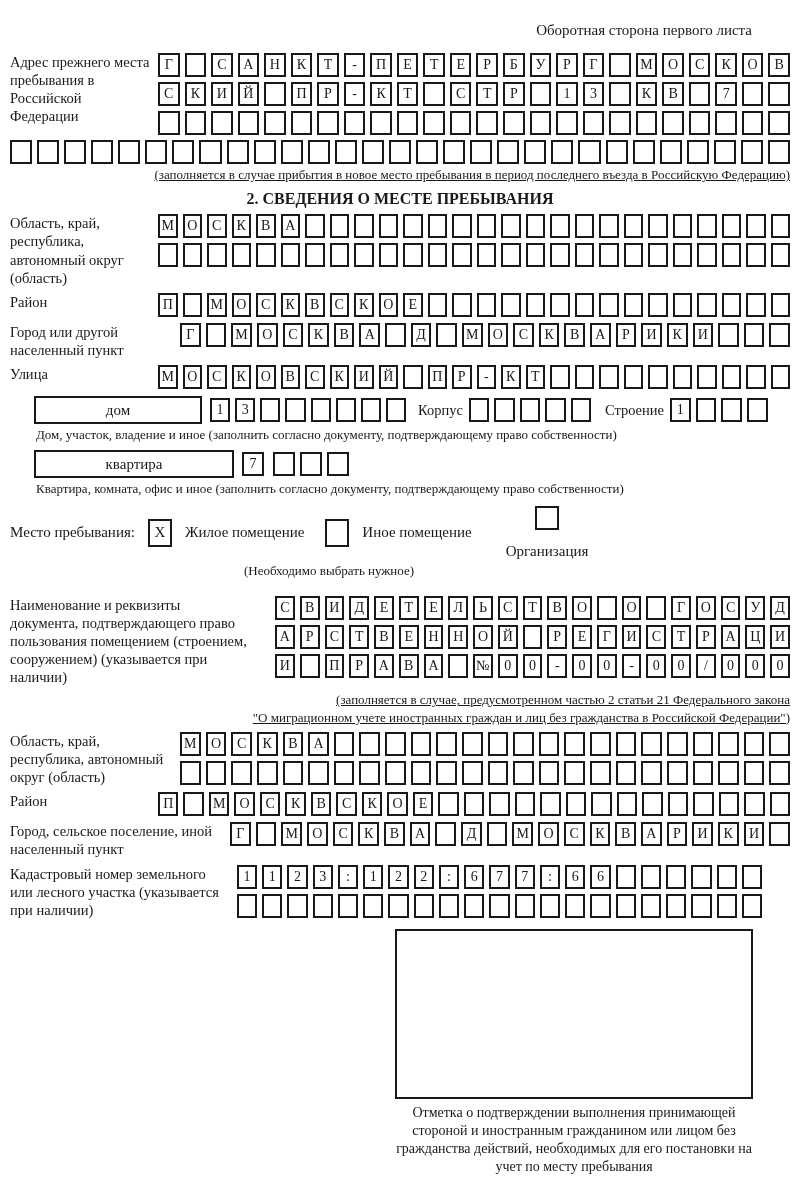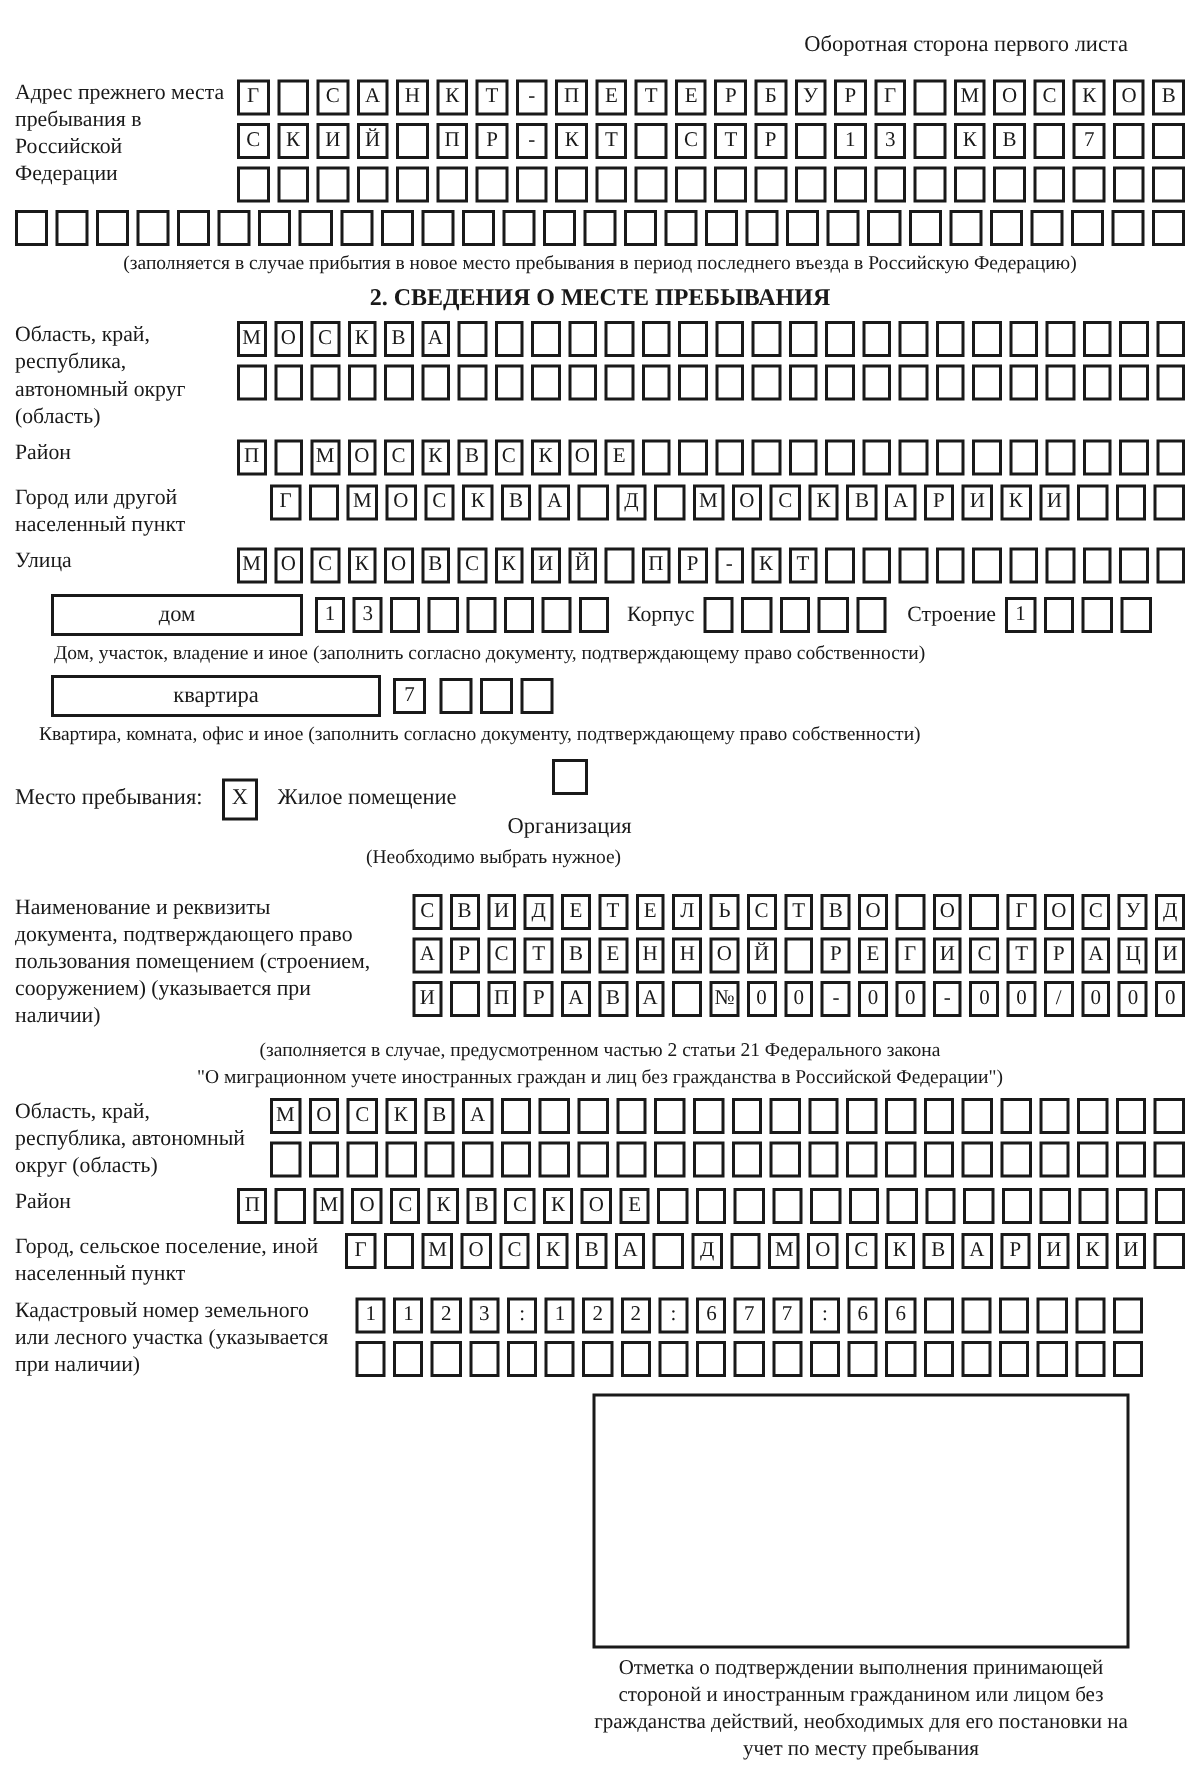--- a/index.html
+++ b/index.html
@@ -13,21 +13,21 @@
   .label{flex:1;font-size:14.5px;line-height:1.25;padding-right:8px;}
   .rows{display:flex;flex-direction:column;gap:5px;margin-left:auto;}
   .boxrow{display:grid;column-gap:5px;width:100%;}
   .cbox{box-sizing:border-box;border:2px solid #191919;height:24px;
         display:flex;align-items:center;justify-content:center;
         font-size:14px;background:#fff;}
   .w632{width:632px}.w610{width:610px}.w780{width:780px}.w515{width:515px}
   .w560{width:560px}.w525{width:525px}
 
   .caption{font-size:13px;line-height:1.25;margin-top:3px;}
-  .caption.center{text-align:center;}
+  .caption.center{text-align:right;text-decoration:underline;}
   .section-title{margin-top:7px;text-align:center;font-weight:bold;font-size:16px;}
 
   .special-row{display:flex;align-items:center;margin-top:7px;}
   .widebox{box-sizing:border-box;border:2px solid #191919;height:28px;
            display:flex;align-items:center;justify-content:center;font-size:15px;}
   .minilabel{font-size:14.5px;white-space:nowrap;}
 
   .mesto-row{display:flex;align-items:center;gap:13px;margin-top:8px;font-size:15px;}
   .chk{box-sizing:border-box;border:2px solid #191919;width:24px;height:28px;flex:0 0 24px;
        display:flex;align-items:center;justify-content:center;font-size:15px;}
@@ -349,37 +349,41 @@
     <div class="boxrow" style="width: 98px; margin-left: 6px; grid-template-columns: repeat(4, 1fr);">
         <span class="cbox">1</span>
         <span class="cbox"></span>
         <span class="cbox"></span>
         <span class="cbox"></span>
       </div>
   </div>
   <div class="caption" style="margin-left:26px;">Дом, участок, владение и иное (заполнить согласно документу, подтверждающему право собственности)</div>
 
   <div class="special-row" style="margin-left:24px;">
-    <div class="widebox" style="width:220px;">квартира</div>
+    <div class="widebox" style="width:200px;">квартира</div>
     <div class="boxrow" style="width: 22px; margin-left: 8px; grid-template-columns: repeat(1, 1fr);">
         <span class="cbox">7</span>
       </div>
     <div class="boxrow" style="width: 76px; margin-left: 9px; grid-template-columns: repeat(3, 1fr);">
         <span class="cbox"></span>
         <span class="cbox"></span>
         <span class="cbox"></span>
       </div>
   </div>
-  <div class="caption" style="margin-left:16px;">Квартира, комната, офис и иное (заполнить согласно документу, подтверждающему право собственности)</div>
+  <div class="caption" style="margin-left:26px;">Квартира, комната, офис и иное (заполнить согласно документу, подтверждающему право собственности)</div>
 
   <div class="mesto-row">
     <span>Место пребывания:</span>
     <span class="option">
       <span class="chk">X</span>
       <span>Жилое помещение</span>
+    </span>
+    <span class="option" style="margin-left:8px;">
+      <span class="chk"></span>
+      <span>Иное помещение</span>
     </span>
     <span class="option" style="margin-left:21px;flex-direction:column;">
       <span class="chk"></span>
       <span>Организация</span>
     </span>
   </div>
   <div class="caption" style="margin-left:234px;">(Необходимо выбрать нужное)</div>
 
   <div class="field-row" style="margin-top:17px;">
     <div class="label" style="max-width:240px;">Наименование и реквизиты документа, подтверждающего право пользования помещением (строением, сооружением) (указывается при наличии)</div>

